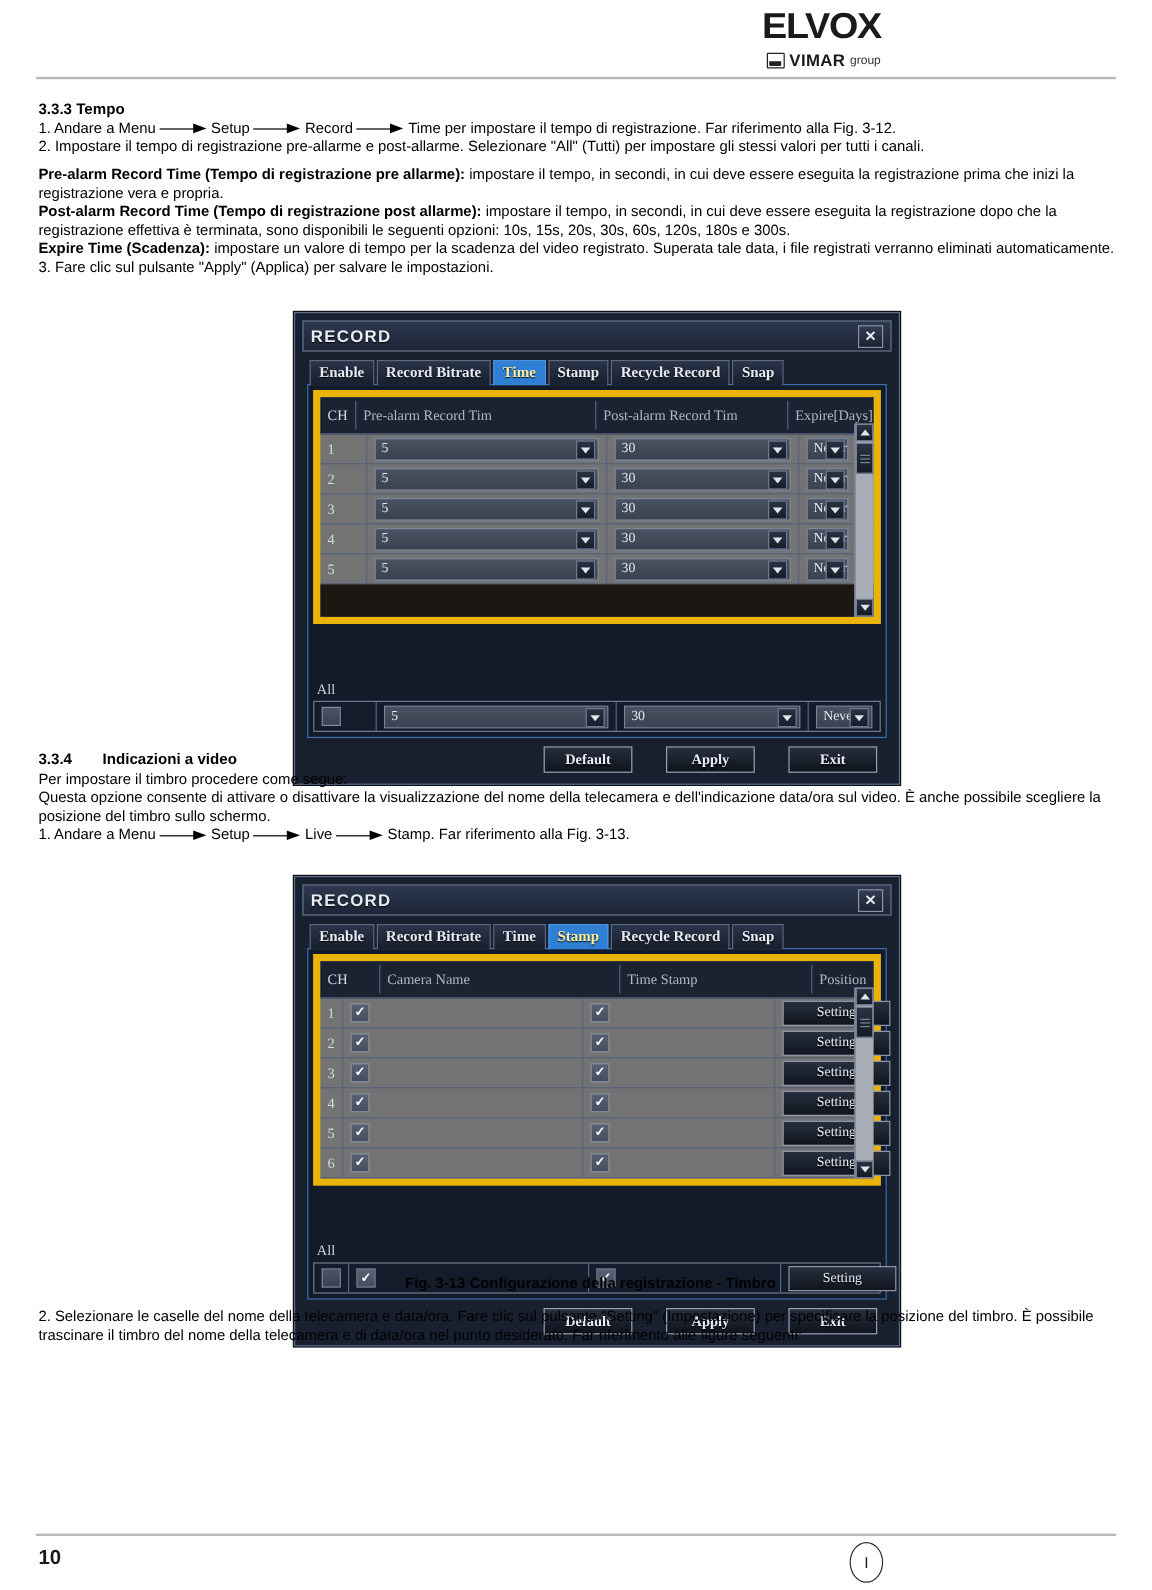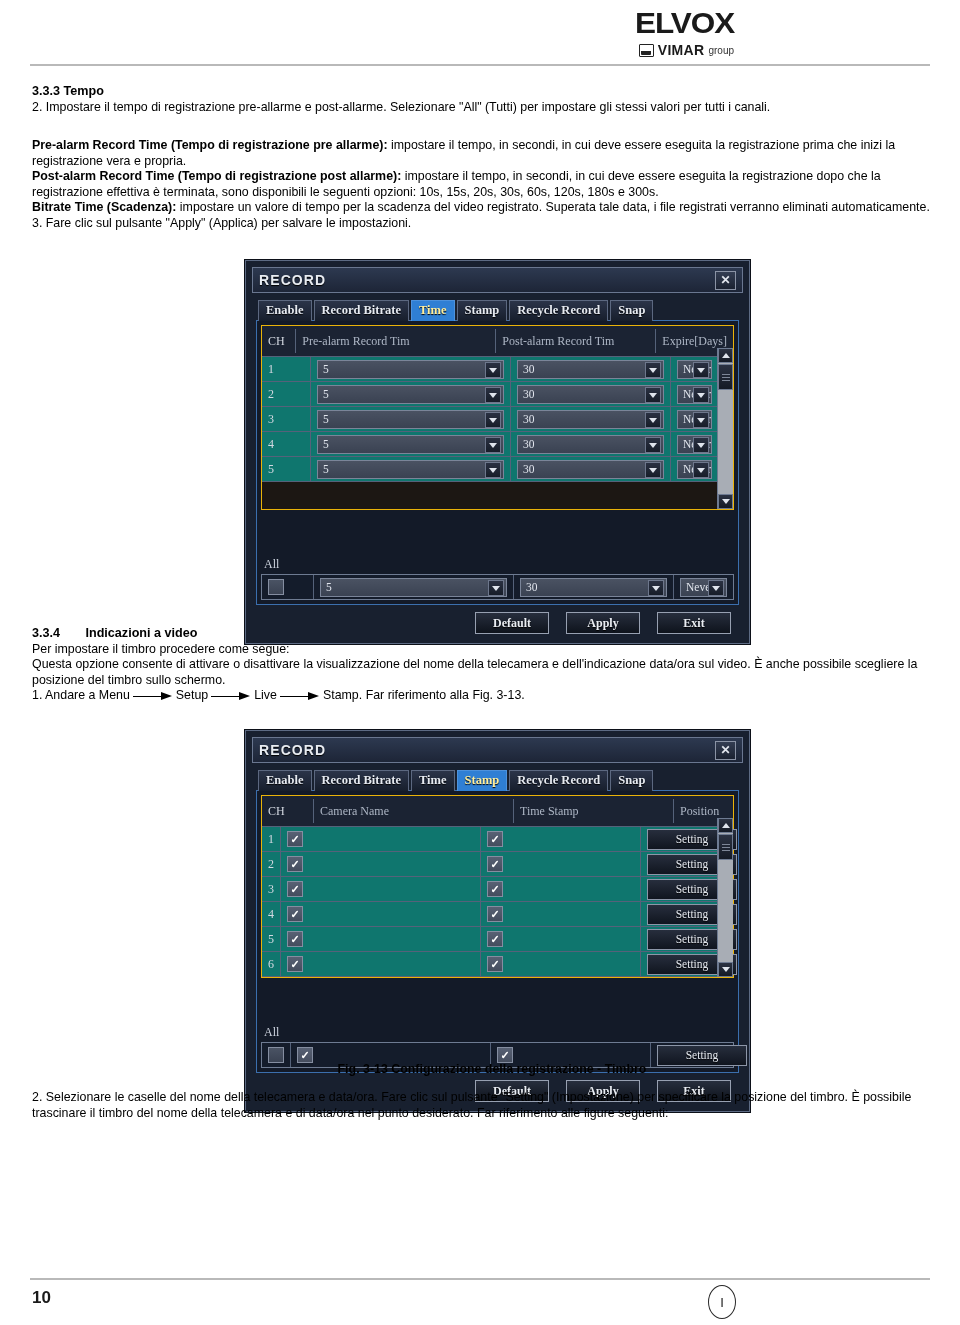--- a/index.html
+++ b/index.html
@@ -110,21 +110,21 @@
     background:#2f7fd4;
     border-color:#4d92dd;
     color:#ffef9e;
   }
   .panel{
     border:1px solid #3b6fae;
     margin-top:-1px;
     padding:4px;
     background:#131a28;
   }
-  .grid-wrap{border:1px solid #eab308;position:relative;background:#0f766e;}
+  .grid-wrap{border:6px solid #eab308;position:relative;background:#737373;}
   .grow{display:flex;align-items:stretch;border-bottom:1px solid #55627a;}
   .grow:last-child{border-bottom:none;}
   .ghead{
     font-size:12px;color:#aeb7c6;
     padding:3px 0 3px 0;
     background:#1b2333;
   }
   .gcell{
     display:flex;align-items:center;
     padding:0 6px;
@@ -175,21 +175,21 @@
   .setbtn{
     width:88px;height:19px;
     background:linear-gradient(180deg,#272e3d,#10151f);
     border:1px solid #8d96a8;
     display:flex;align-items:center;justify-content:center;
     font-size:11.5px;color:#e6eaf1;text-shadow:0 1px 1px #000;
   }
   .spacer-row{height:27px;background:#1c1713;}
   .allrow-label{font-size:12px;color:#ccd2dd;padding:3px 0 2px 3px;margin-top:44px;}
   .allgrid{border:1px solid #6e7b92;background:#141c2b;}
-  .btnrow{display:flex;justify-content:flex-end;gap:17px;padding:7px 8px 2px 0;}
+  .btnrow{display:flex;justify-content:flex-end;gap:28px;padding:7px 8px 2px 0;}
   .dbtn{
     width:72px;height:20px;
     background:linear-gradient(180deg,#272e3d,#0e131c);
     border:1px solid #97a0b1;
     display:flex;align-items:center;justify-content:center;
     font-size:12px;font-weight:bold;color:#e9edf3;text-shadow:0 1px 1px #000;
   }
   .sbar{
     position:absolute;right:0;top:22px;bottom:0;width:15px;
     background:#a8adb5;border-left:1px solid #6e7b92;
@@ -215,32 +215,35 @@
     <div class="logo-sub">
       <span class="logo-mark"></span>
       <span class="logo-vimar">VIMAR</span>
       <span class="logo-group">group</span>
     </div>
   </div>
   <div class="rule-top"></div>
 
   <div class="blk" style="top:84px;">
     <p class="sec-head">3.3.3 Tempo</p>
+    <p>
+      <span>1. Andare a Menu</span><span class="arrow"></span><span>Setup</span><span class="arrow"></span><span>Record</span><span class="arrow"></span><span>Time per impostare il tempo di registrazione. Far riferimento alla Fig. 3-12.</span>
+    </p>
     <p>2. Impostare il tempo di registrazione pre-allarme e post-allarme. Selezionare "All" (Tutti) per impostare gli stessi valori per tutti i canali.</p>
   </div>
 
   <div class="blk" style="top:138px;">
     <p>
       <span class="b">Pre-alarm Record Time (Tempo di registrazione pre allarme):</span><span> impostare il tempo, in secondi, in cui deve essere eseguita la registrazione prima che inizi la registrazione vera e propria.</span>
     </p>
     <p>
       <span class="b">Post-alarm Record Time (Tempo di registrazione post allarme):</span><span> impostare il tempo, in secondi, in cui deve essere eseguita la registrazione dopo che la registrazione effettiva è terminata, sono disponibili le seguenti opzioni: 10s, 15s, 20s, 30s, 60s, 120s, 180s e 300s.</span>
     </p>
     <p>
-      <span class="b">Bitrate Time (Scadenza):</span><span> impostare un valore di tempo per la scadenza del video registrato. Superata tale data, i file registrati verranno eliminati automaticamente.</span>
+      <span class="b">Expire Time (Scadenza):</span><span> impostare un valore di tempo per la scadenza del video registrato. Superata tale data, i file registrati verranno eliminati automaticamente.</span>
     </p>
     <p>3. Fare clic sul pulsante "Apply" (Applica) per salvare le impostazioni.</p>
   </div>
 
   <div class="dvr" style="left:245px;top:260px;">
     <div class="dvr-title">
       <span class="dvr-title-text">RECORD</span>
       <span class="dvr-close">✕</span>
     </div>
     <div class="dvr-body">

